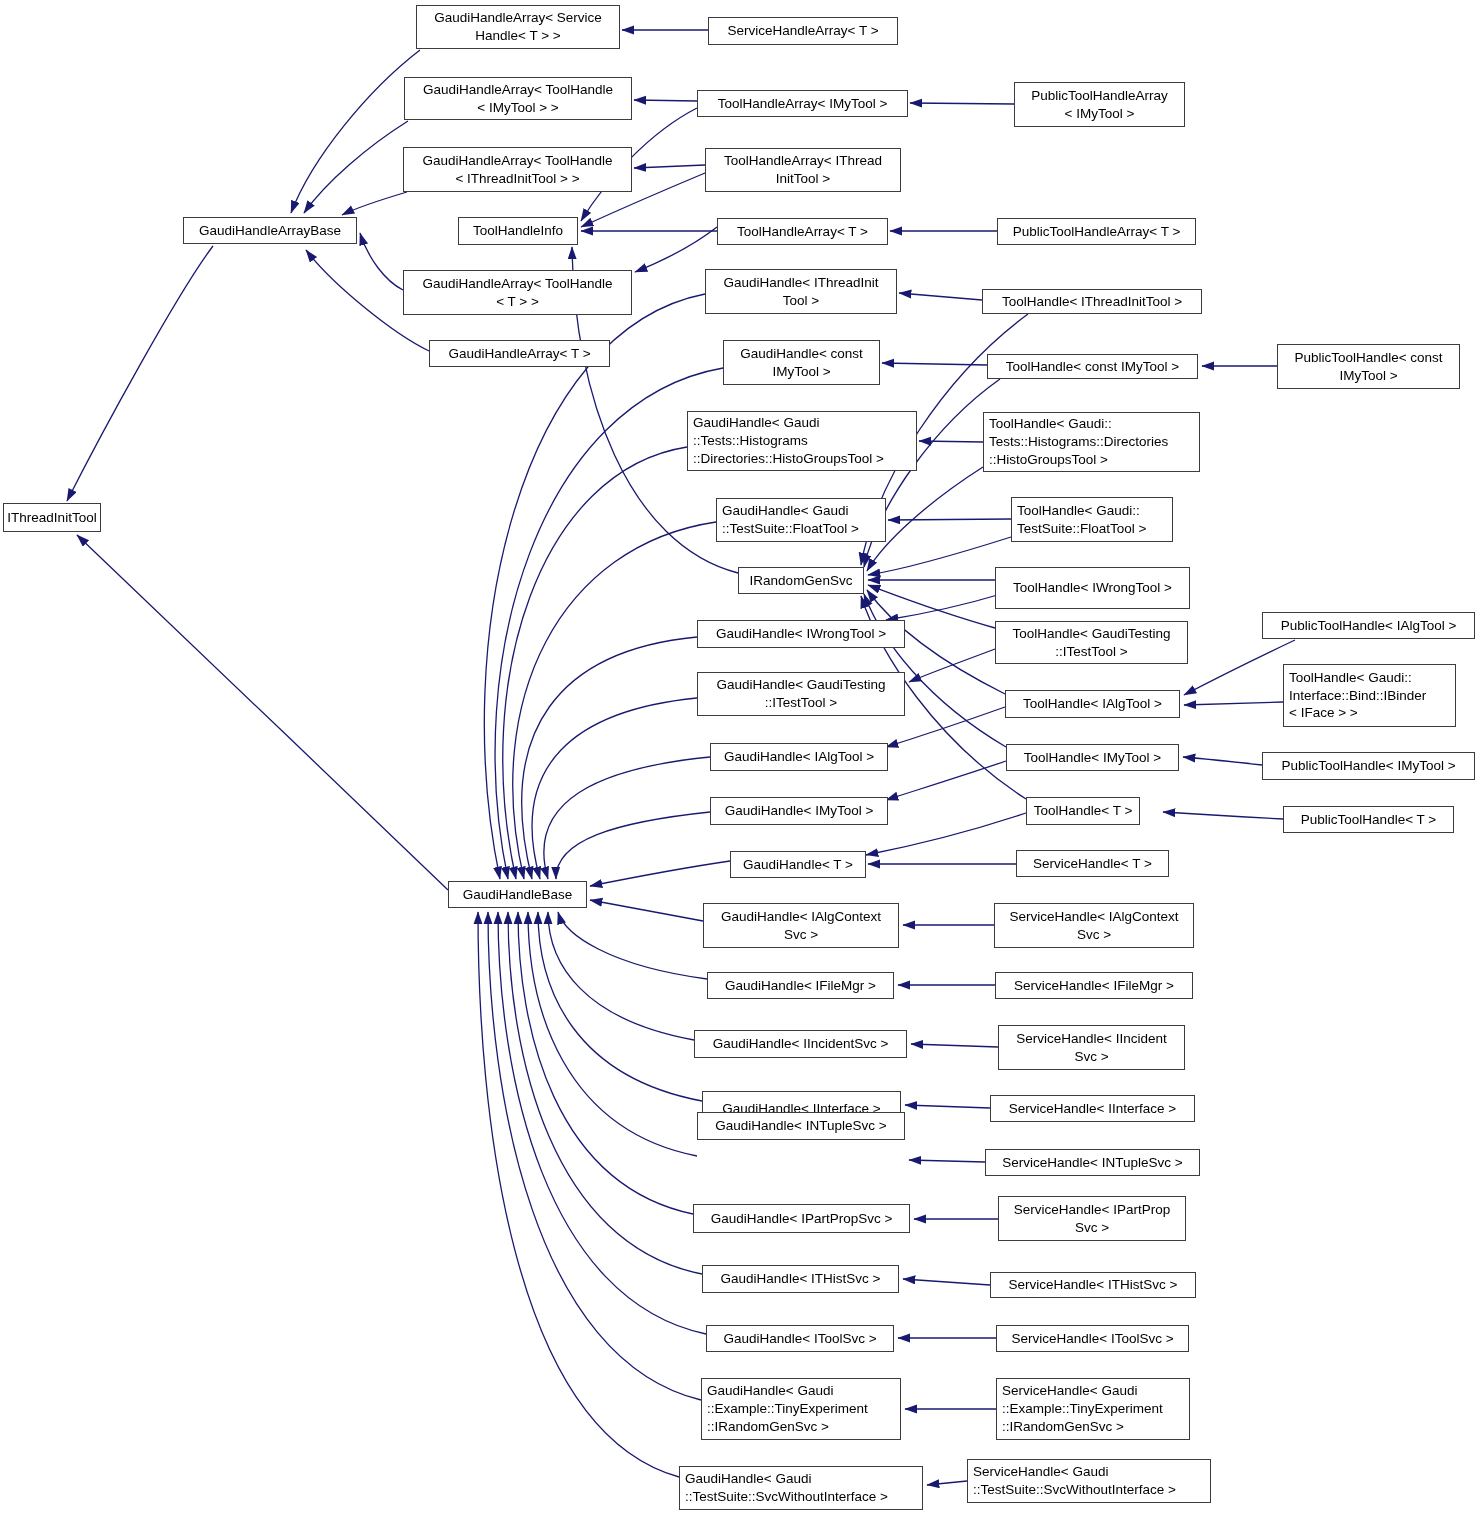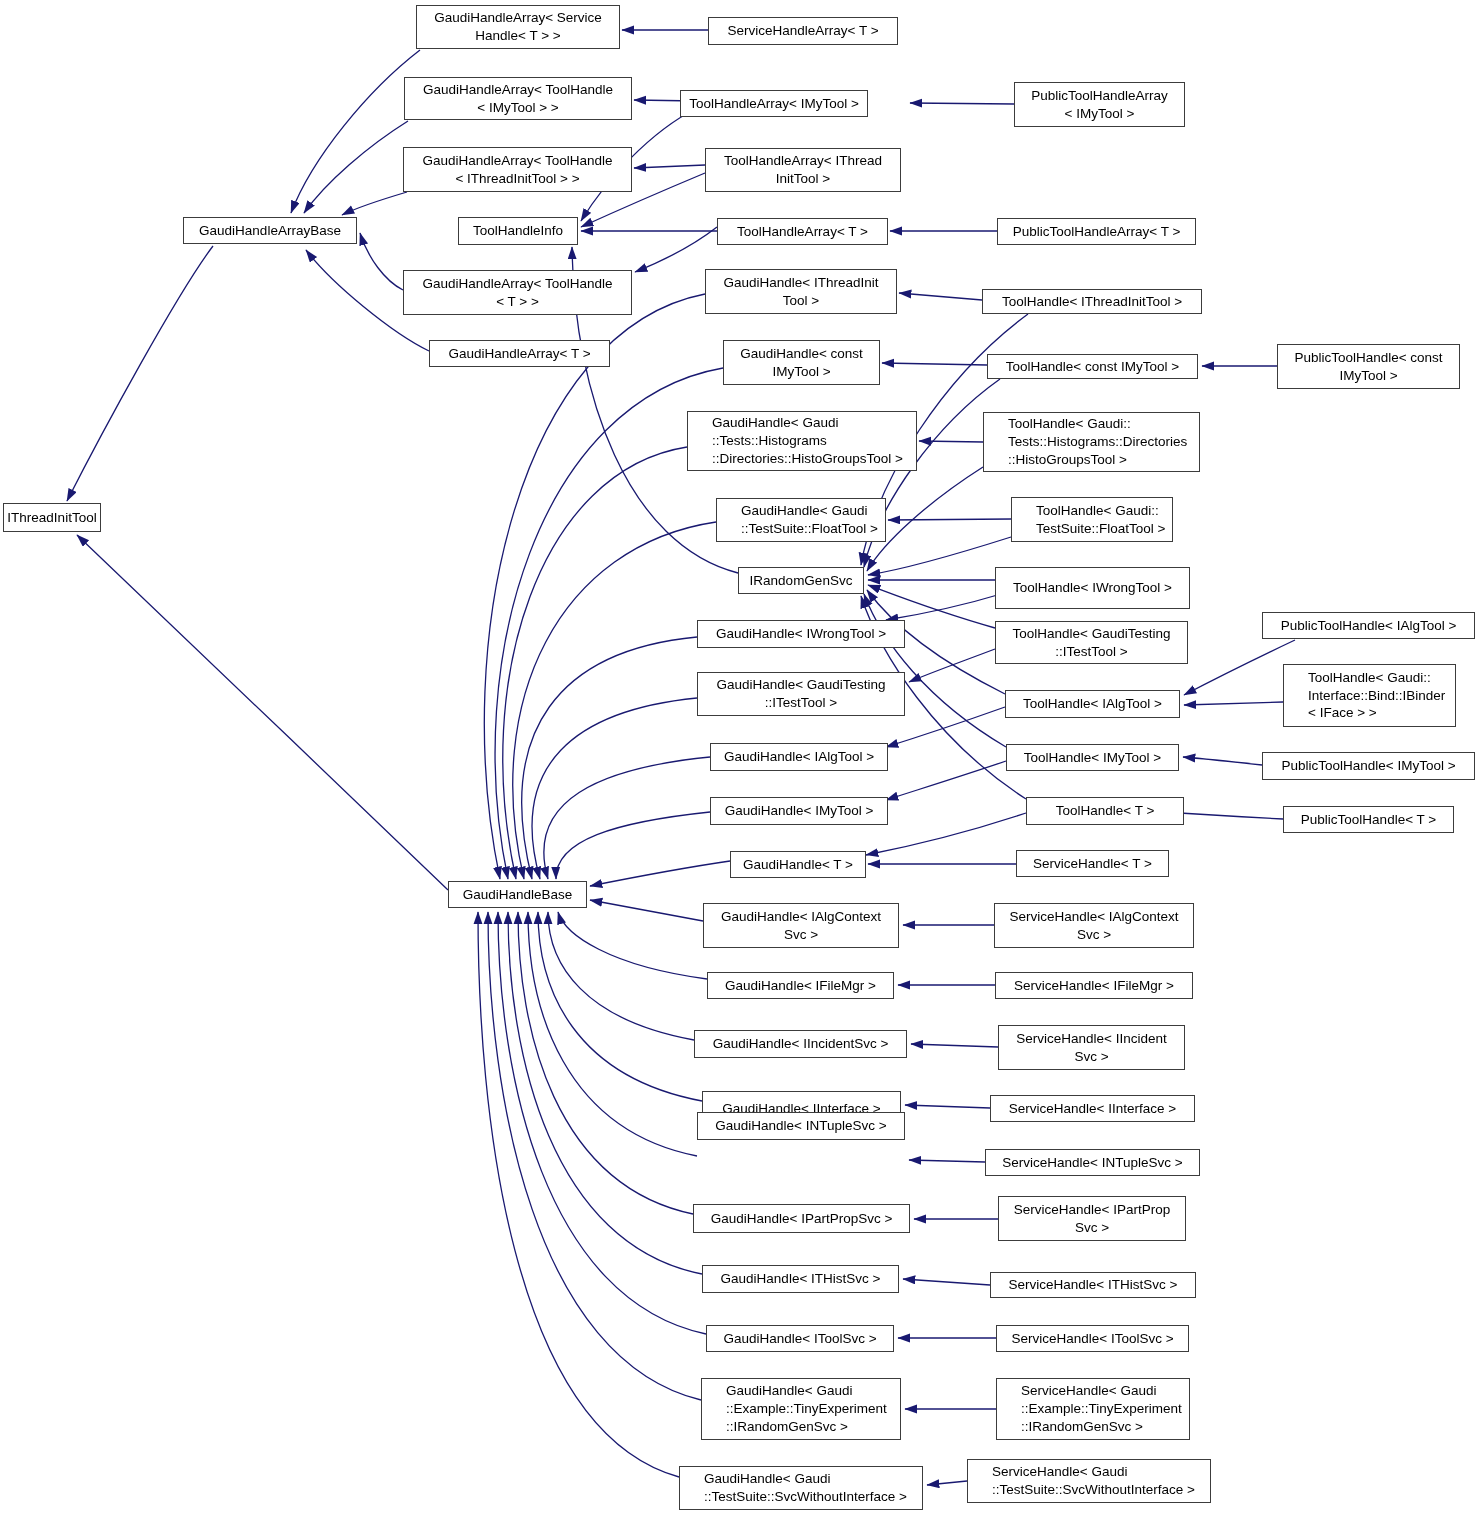--- a/index.html
+++ b/index.html
@@ -23,21 +23,21 @@
     align-items:center;
     justify-content:center;
     text-align:center;
     white-space:pre-line;
     padding:1px 3px;
     cursor:pointer;
   }
   .node.tl{
     justify-content:flex-start;
     text-align:left;
-    padding-left:24px;
+    padding-left:5px;
   }
 </style>
 </head>
 <body>
 
 <div id="canvas">
 
   <svg id="edges" width="1481" height="1517" viewBox="0 0 1481 1517">
     <defs>
       <marker id="arr" markerWidth="11" markerHeight="8" refX="9.5" refY="3.5" orient="auto">
@@ -128,21 +128,21 @@
 &lt; IMyTool &gt; &gt;</div>
   <div class="node" style="left:403px;top:147px;width:229px;height:45px">GaudiHandleArray&lt; ToolHandle
 &lt; IThreadInitTool &gt; &gt;</div>
   <div class="node" style="left:458px;top:217px;width:120px;height:28px">ToolHandleInfo</div>
   <div class="node" style="left:403px;top:270px;width:229px;height:45px">GaudiHandleArray&lt; ToolHandle
 &lt; T &gt; &gt;</div>
   <div class="node" style="left:429px;top:340px;width:181px;height:27px">GaudiHandleArray&lt; T &gt;</div>
   <div class="node" style="left:448px;top:881px;width:139px;height:27px">GaudiHandleBase</div>
 
   <div class="node" style="left:708px;top:17px;width:190px;height:28px">ServiceHandleArray&lt; T &gt;</div>
-  <div class="node" style="left:680px;top:90px;width:188px;height:27px">ToolHandleArray&lt; IMyTool &gt;</div>
+  <div class="node" style="left:697px;top:90px;width:211px;height:27px">ToolHandleArray&lt; IMyTool &gt;</div>
   <div class="node" style="left:705px;top:148px;width:196px;height:44px">ToolHandleArray&lt; IThread
 InitTool &gt;</div>
   <div class="node" style="left:717px;top:218px;width:171px;height:27px">ToolHandleArray&lt; T &gt;</div>
   <div class="node" style="left:705px;top:269px;width:192px;height:45px">GaudiHandle&lt; IThreadInit
 Tool &gt;</div>
   <div class="node" style="left:723px;top:340px;width:157px;height:45px">GaudiHandle&lt; const
 IMyTool &gt;</div>
   <div class="node tl" style="left:687px;top:411px;width:230px;height:60px">GaudiHandle&lt; Gaudi
 ::Tests::Histograms
 ::Directories::HistoGroupsTool &gt;</div>
@@ -178,21 +178,21 @@
   <div class="node tl" style="left:983px;top:412px;width:217px;height:60px">ToolHandle&lt; Gaudi::
 Tests::Histograms::Directories
 ::HistoGroupsTool &gt;</div>
   <div class="node tl" style="left:1011px;top:497px;width:162px;height:45px">ToolHandle&lt; Gaudi::
 TestSuite::FloatTool &gt;</div>
   <div class="node" style="left:995px;top:567px;width:195px;height:42px">ToolHandle&lt; IWrongTool &gt;</div>
   <div class="node" style="left:995px;top:621px;width:193px;height:43px">ToolHandle&lt; GaudiTesting
 ::ITestTool &gt;</div>
   <div class="node" style="left:1005px;top:690px;width:175px;height:28px">ToolHandle&lt; IAlgTool &gt;</div>
   <div class="node" style="left:1006px;top:744px;width:173px;height:27px">ToolHandle&lt; IMyTool &gt;</div>
-  <div class="node" style="left:1026px;top:797px;width:158px;height:28px">ToolHandle&lt; T &gt;</div>
+  <div class="node" style="left:1026px;top:797px;width:114px;height:28px">ToolHandle&lt; T &gt;</div>
   <div class="node" style="left:1016px;top:850px;width:153px;height:27px">ServiceHandle&lt; T &gt;</div>
   <div class="node" style="left:994px;top:903px;width:200px;height:45px">ServiceHandle&lt; IAlgContext
 Svc &gt;</div>
   <div class="node" style="left:995px;top:972px;width:198px;height:27px">ServiceHandle&lt; IFileMgr &gt;</div>
   <div class="node" style="left:998px;top:1025px;width:187px;height:45px">ServiceHandle&lt; IIncident
 Svc &gt;</div>
   <div class="node" style="left:990px;top:1095px;width:205px;height:27px">ServiceHandle&lt; IInterface &gt;</div>
   <div class="node" style="left:985px;top:1149px;width:215px;height:27px">ServiceHandle&lt; INTupleSvc &gt;</div>
   <div class="node" style="left:998px;top:1196px;width:188px;height:45px">ServiceHandle&lt; IPartProp
 Svc &gt;</div>

